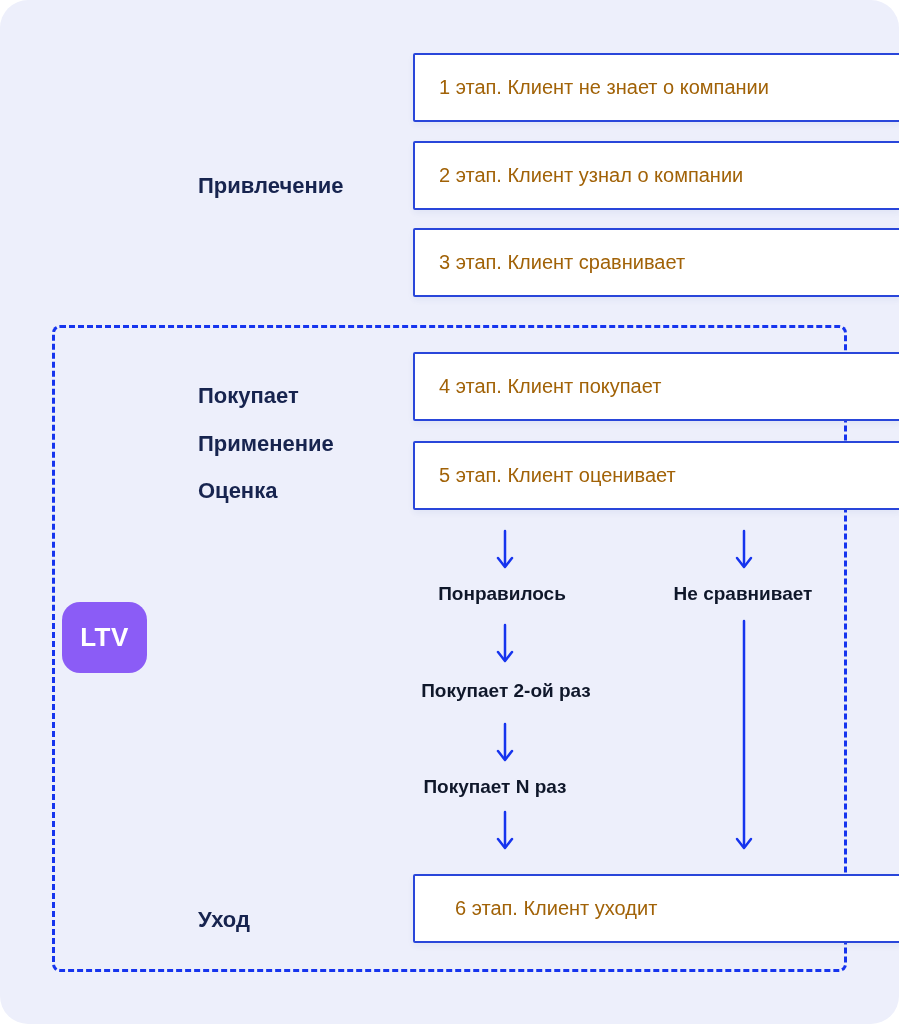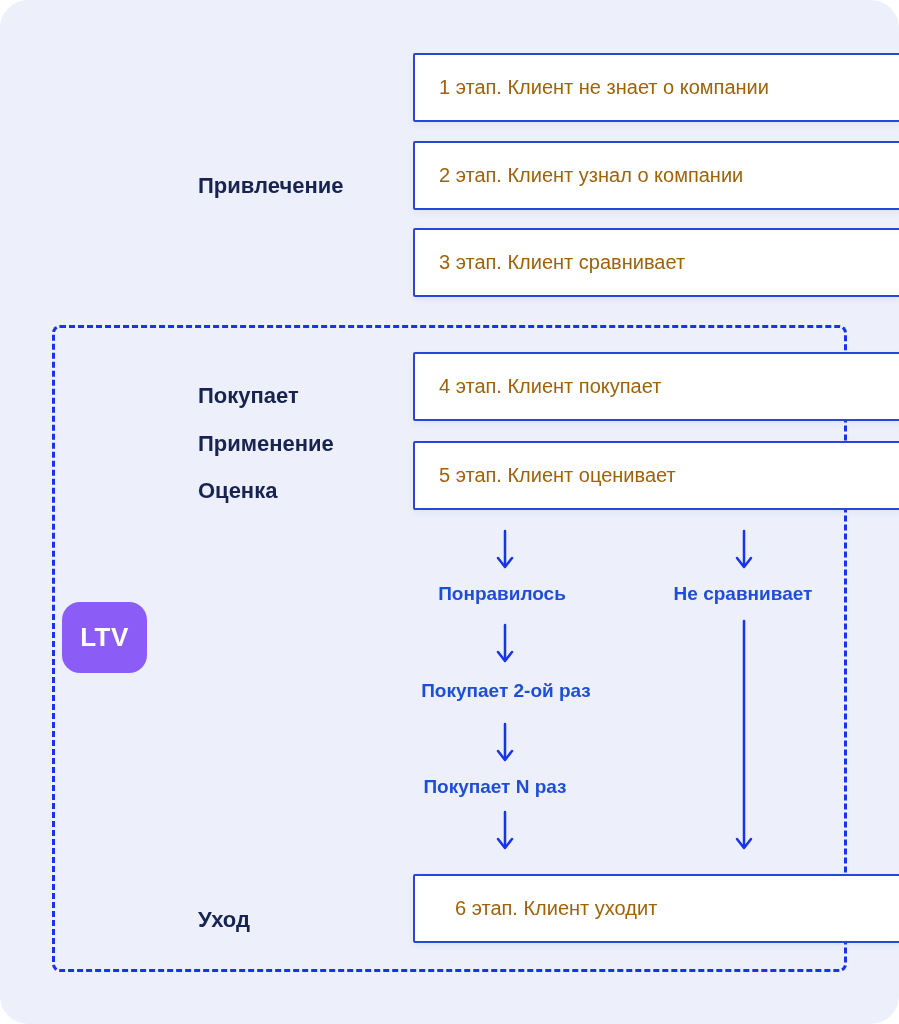--- a/index.html
+++ b/index.html
@@ -87,21 +87,21 @@
     font-weight: 700;
     letter-spacing: 0.5px;
   }
 
   .flow-label {
     position: absolute;
     width: 220px;
     text-align: center;
     font-size: 19px;
     font-weight: 700;
-    color: #1d4ed8;
+    color: #0f172a;
     white-space: nowrap;
   }
   .fl-liked       { left: 392px; top: 583px; }
   .fl-disliked    { left: 633px; top: 583px; }
   .fl-buys-second { left: 396px; top: 680px; }
   .fl-buys-n      { left: 385px; top: 776px; }
 
   .arrows-overlay {
     position: absolute;
     inset: 0;

